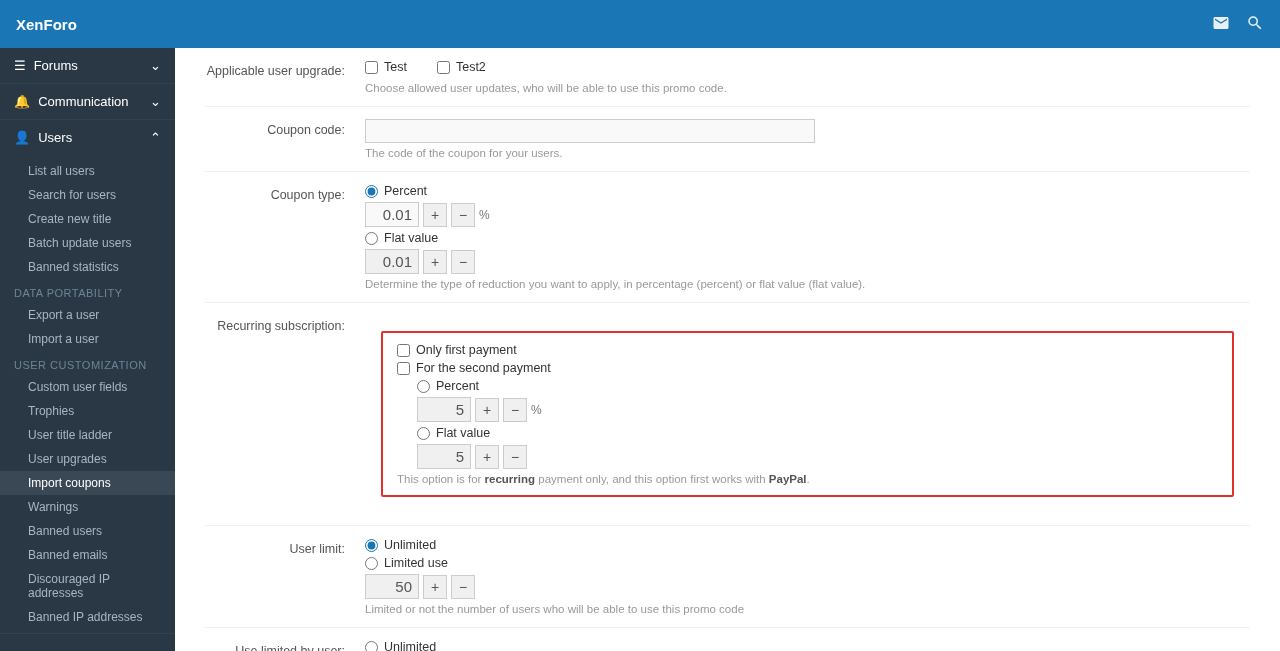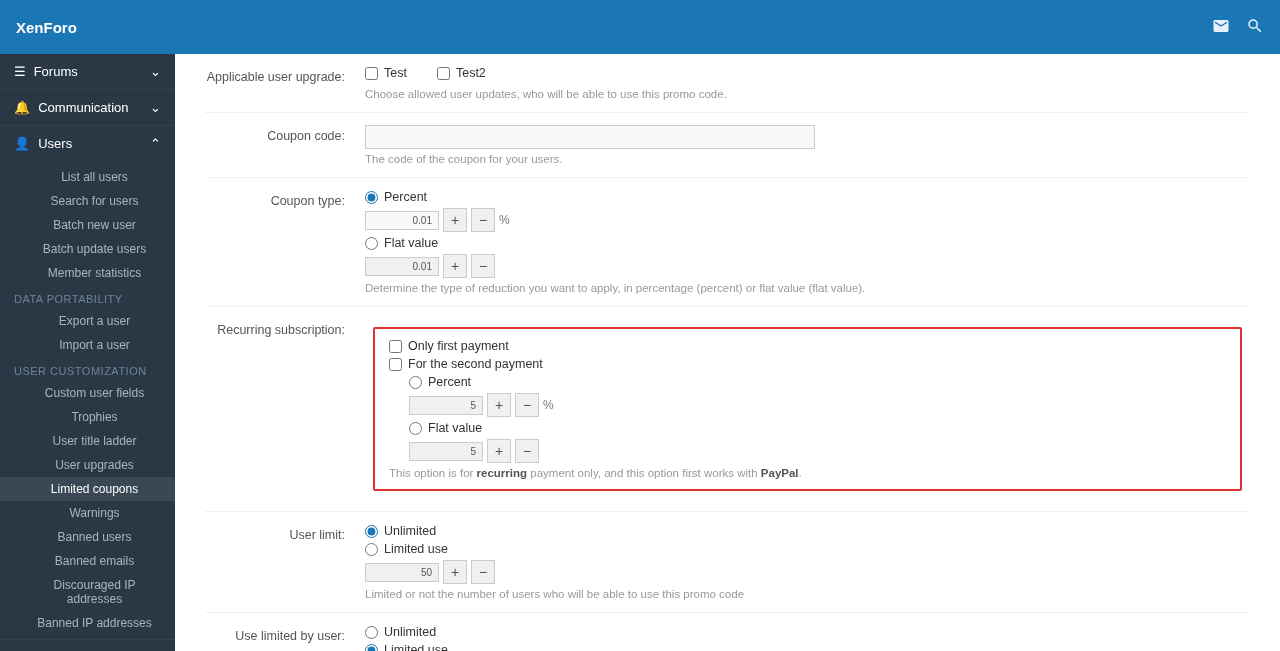--- a/index.html
+++ b/index.html
@@ -1,21 +1,21 @@
 <!DOCTYPE html>
 <html><head>
   <meta charset="utf-8">
   <style>
     * { box-sizing: border-box; margin: 0; padding: 0; }
     body { font-family: -apple-system, BlinkMacSystemFont, 'Segoe UI', sans-serif; font-size: 13px; background: #f0f0f0; display: flex; flex-direction: column; height: 651px; overflow: hidden; }
 
     
     .top-nav {
       background: #1a76b5;
-      height: 54px;
+      height: 48px;
       display: flex;
       align-items: center;
       justify-content: space-between;
       padding: 0 16px;
       flex-shrink: 0;
     }
     .top-nav-brand {
       color: #fff;
       font-weight: 600;
       font-size: 15px;
@@ -61,21 +61,20 @@
       cursor: pointer;
     }
     .sidebar-submenu {
       padding: 4px 0;
     }
     .sidebar-submenu-item {
       padding: 5px 14px 5px 28px;
       color: #aab4be;
       cursor: pointer;
       font-size: 12px;
-      text-align: center;
     }
     .sidebar-submenu-item.active { color: #fff; background: rgba(255,255,255,0.08); }
     .sidebar-group-label {
       padding: 8px 14px 4px 14px;
       font-size: 11px;
       text-transform: uppercase;
       color: #6e8494;
       letter-spacing: 0.5px;
     }
 
@@ -134,25 +133,25 @@
     .cb-label { font-size: 12.5px; color: #333; }
 
     
     .number-row {
       display: flex;
       align-items: center;
       gap: 4px;
       margin: 4px 0 4px 0;
     }
     .number-input {
-      width: 74px;
+      width: 54px;
       text-align: right;
       border: 1px solid #ccc;
       padding: 3px 6px;
-      font-size: 10px;
+      font-size: 15px;
       background: #f9f9f9;
       color: #555;
     }
     .number-input:disabled { background: #f0f0f0; }
     .num-btn {
       width: 24px; height: 24px;
       border: 1px solid #ccc;
       background: #f0f0f0;
       cursor: pointer;
       font-size: 14px;
@@ -176,21 +175,21 @@
       border: 1px solid #ccc;
       padding: 4px 8px;
       font-size: 12.5px;
       background: #f9f9f9;
     }
 
     
     .recurring-box {
       border: 2px solid #e03030;
       padding: 10px 14px;
-      margin: 8px;
+      margin: 16px;
       border-radius: 2px;
     }
 
     
     .radio-indent {
       margin-left: 20px;
     }
 
     
     .radio-row {
@@ -263,34 +262,34 @@
       <div class="sidebar-section-header">
         <div style="display:flex;align-items:center;gap:8px;">
           <span>👤</span>
           <span>Users</span>
         </div>
         <span class="chevron">⌃</span>
       </div>
       <div class="sidebar-submenu">
         <div class="sidebar-submenu-item">List all users</div>
         <div class="sidebar-submenu-item">Search for users</div>
-        <div class="sidebar-submenu-item">Batch new user</div>
+        <div class="sidebar-submenu-item">Create new title</div>
         <div class="sidebar-submenu-item">Batch update users</div>
-        <div class="sidebar-submenu-item">Member statistics</div>
+        <div class="sidebar-submenu-item">Banned statistics</div>
 
         <div class="sidebar-group-label">Data portability</div>
         <div class="sidebar-submenu-item">Export a user</div>
         <div class="sidebar-submenu-item">Import a user</div>
 
         <div class="sidebar-group-label">User customization</div>
         <div class="sidebar-submenu-item">Custom user fields</div>
         <div class="sidebar-submenu-item">Trophies</div>
         <div class="sidebar-submenu-item">User title ladder</div>
         <div class="sidebar-submenu-item">User upgrades</div>
-        <div class="sidebar-submenu-item active">Limited coupons</div>
+        <div class="sidebar-submenu-item active">Import coupons</div>
 
         <div class="sidebar-submenu-item">Warnings</div>
         <div class="sidebar-submenu-item">Banned users</div>
         <div class="sidebar-submenu-item">Banned emails</div>
         <div class="sidebar-submenu-item">Discouraged IP addresses</div>
         <div class="sidebar-submenu-item">Banned IP addresses</div>
       </div>
     </div>
 
     <div class="sidebar-section">

